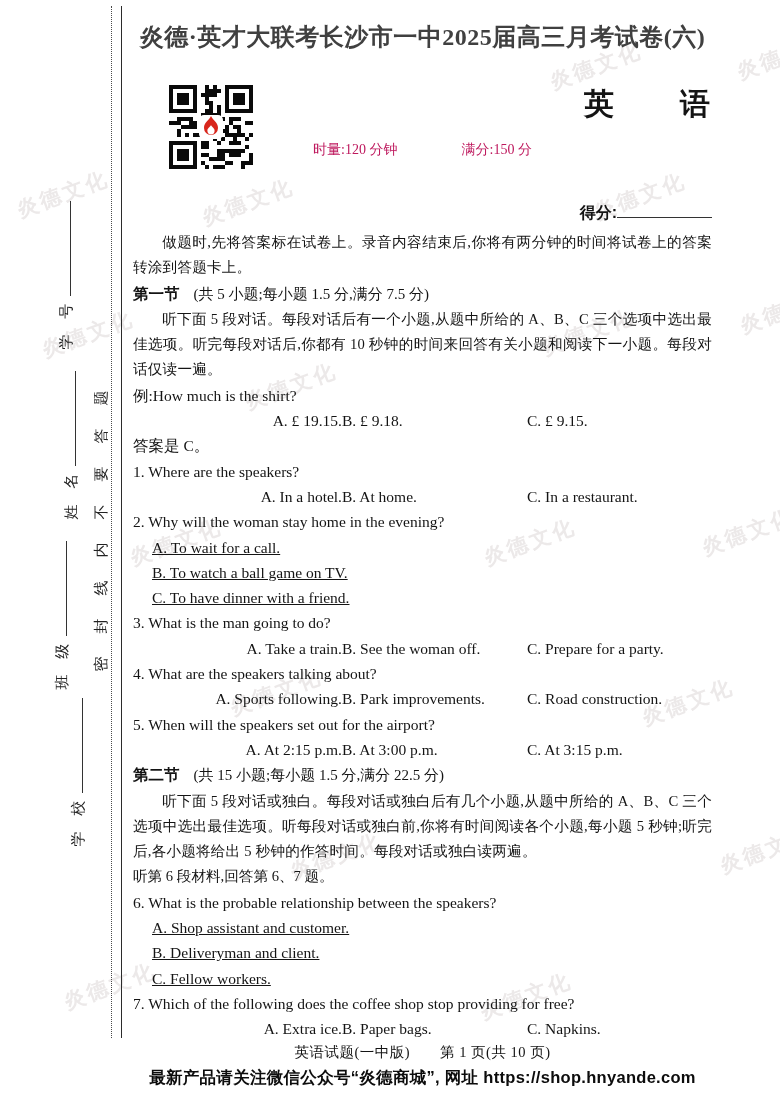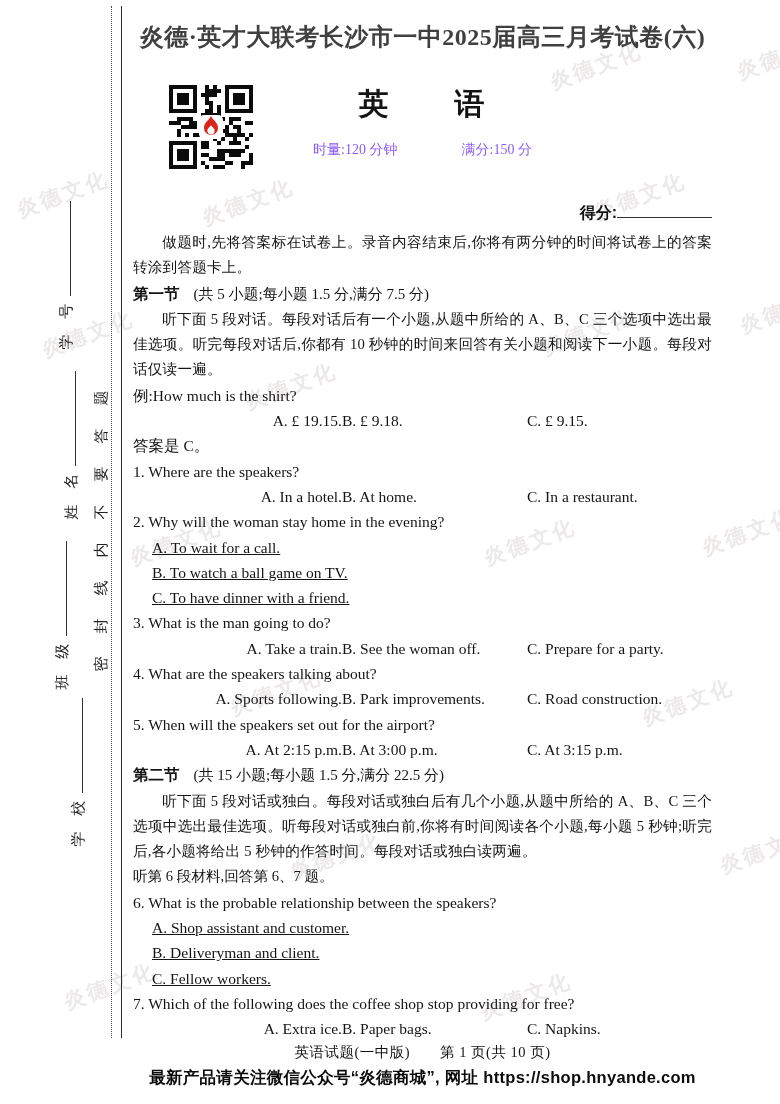--- a/index.html
+++ b/index.html
@@ -15,23 +15,23 @@
        font-size:15px;color:#222;text-align:center;}
   .rot .blank{display:inline-block;width:95px;border-bottom:1px solid #333;height:14px;margin-left:2px;}
   .rot .lbl{letter-spacing:6px;}
   .seal-text{letter-spacing:23px;font-size:15px;}
   
   .main{position:absolute;left:133px;top:0;width:579px;}
   .masthead{margin-top:21px;font-size:24px;font-weight:700;letter-spacing:0.5px;
             text-align:center;white-space:nowrap;color:#404040;}
   .header{position:relative;height:121px;}
   .qr-box{position:absolute;left:34px;top:30px;width:88px;height:88px;}
-  .subject{padding-top:31px;font-size:30px;font-weight:bold;text-align:center;letter-spacing:2px;
+  .subject{padding-top:31px;font-size:30px;font-weight:bold;text-align:right;letter-spacing:2px;
            font-family:"Liberation Sans",sans-serif;}
-  .exam-meta{margin-top:16px;display:flex;justify-content:center;gap:64px;font-size:14px;color:#8b5cf6;}
+  .exam-meta{margin-top:16px;display:flex;justify-content:center;gap:64px;font-size:14px;color:#be185d;}
   .score-row{margin-top:28px;text-align:right;font-size:16px;}
   .score-row .slabel{font-weight:bold;font-family:"Liberation Sans",sans-serif;}
   .score-row .sblank{display:inline-block;width:95px;border-bottom:1.5px solid #333;height:15px;}
   
   .body{margin-top:6px;}
   .body p{margin:0;line-height:25.3px;font-size:15.5px;}
   .h{font-family:"Liberation Sans",sans-serif;}
   .h .b{font-weight:bold;font-size:15.5px;}
   .h .gap{display:inline-block;width:14px;}
   .h .meta{font-size:15px;font-family:"Liberation Serif",serif;}

